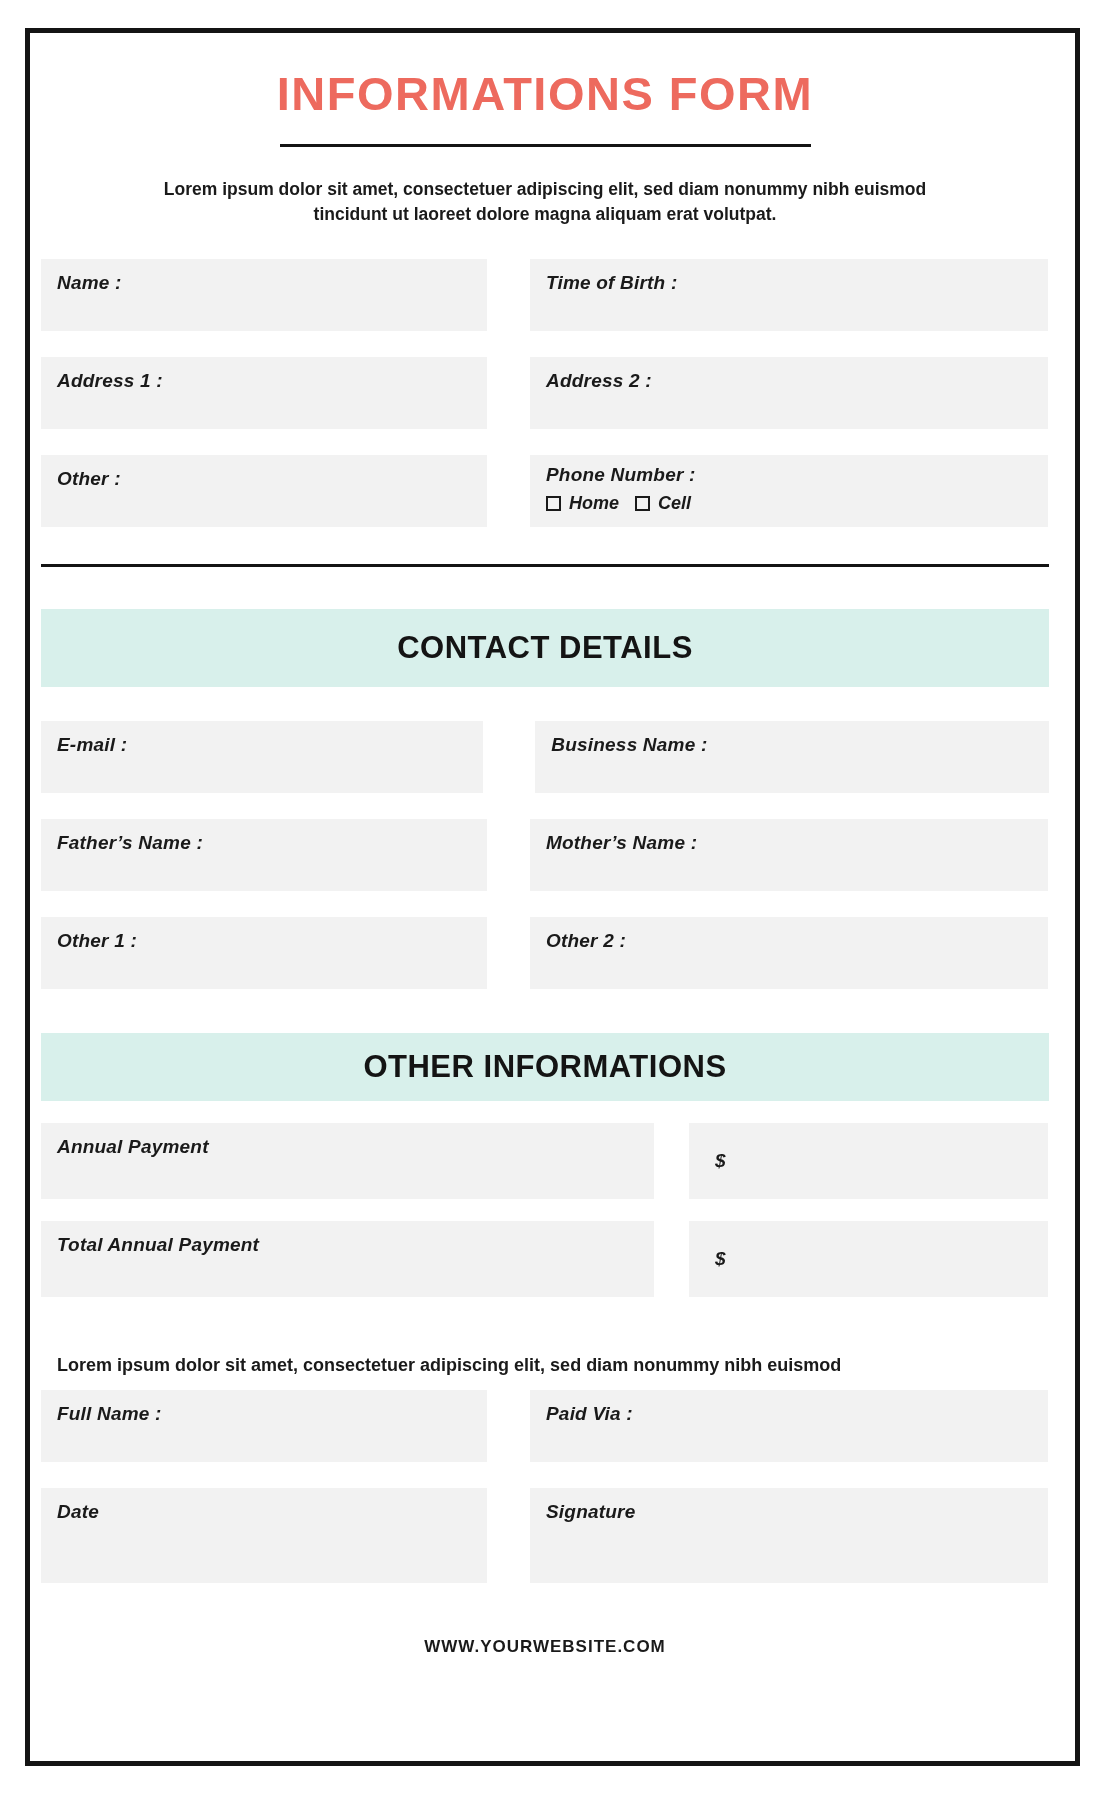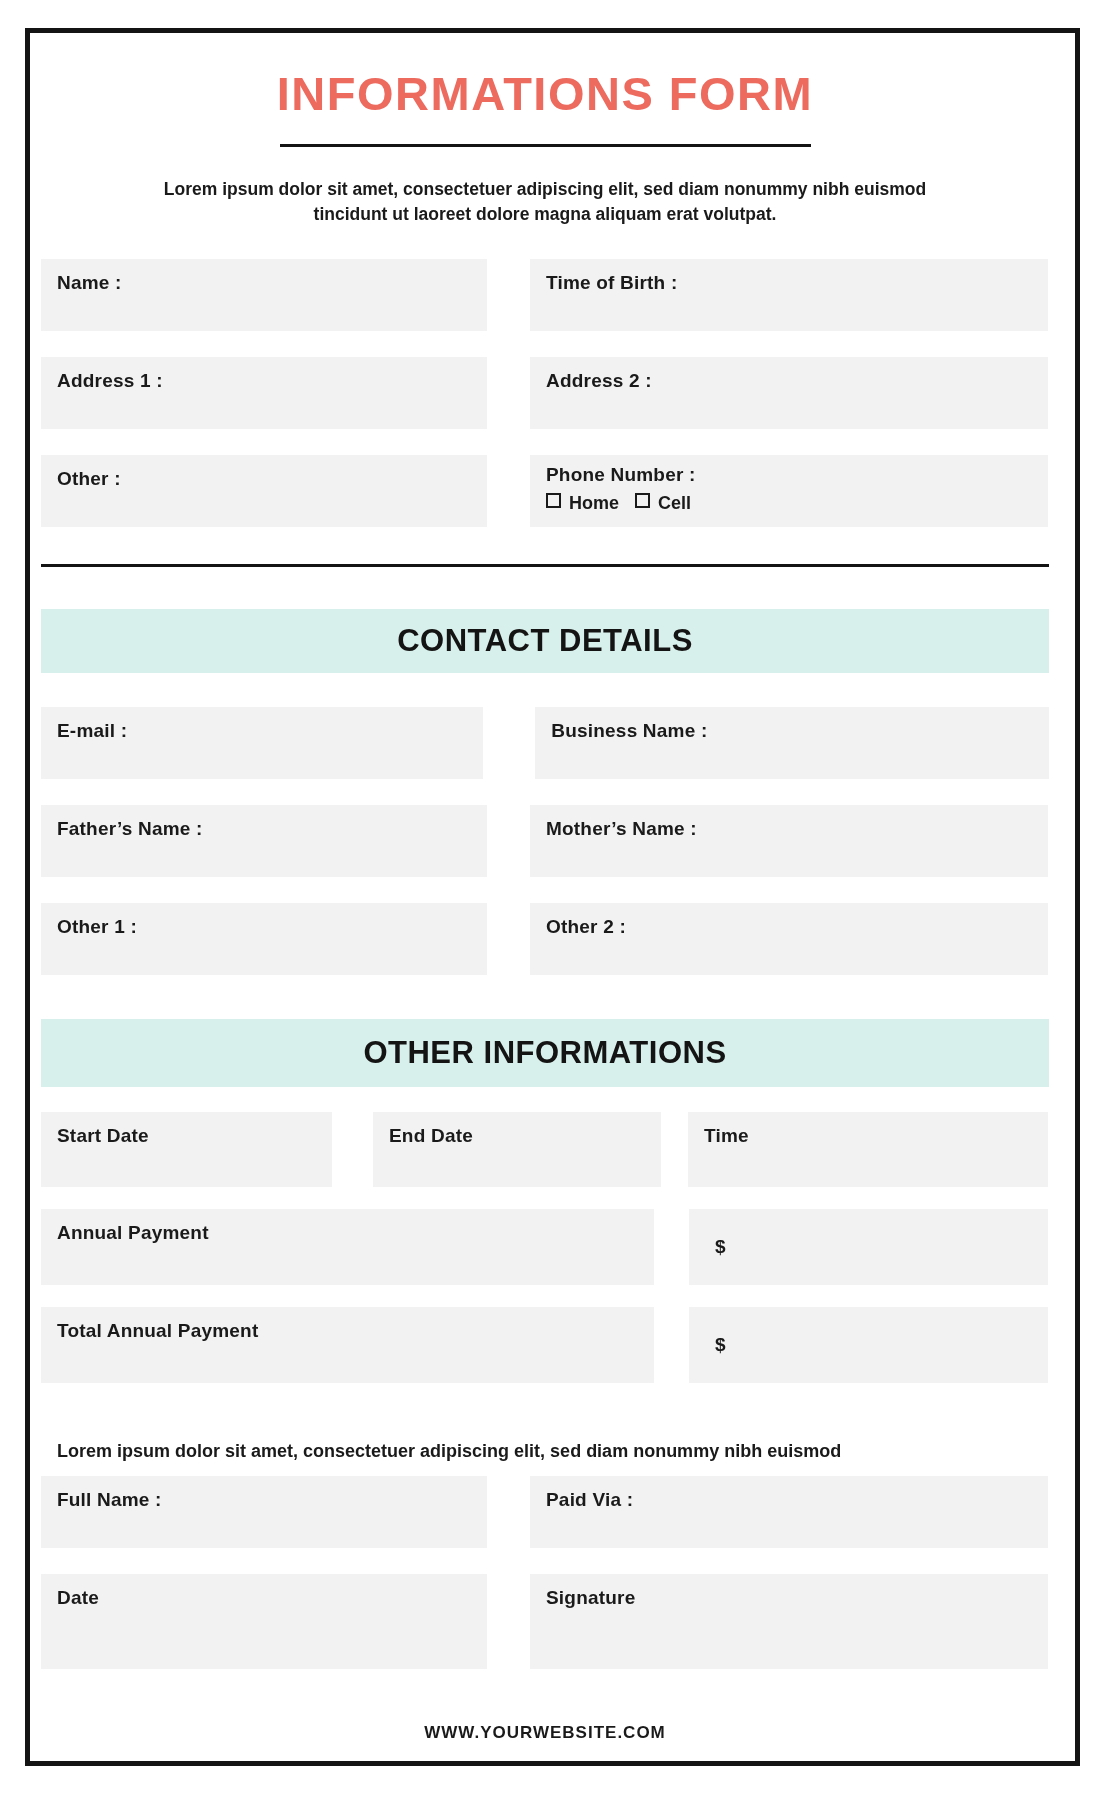--- a/index.html
+++ b/index.html
@@ -39,43 +39,44 @@
     font-size:17.5px;
     line-height:1.4;
     font-weight:700;
   }
   
   .row{display:flex;}
   .field{
     background:var(--field_bg);
     min-height:72px;
     padding:13px 16px;
+    font-style:italic;
   }
   .label{font-size:19px;font-weight:700;letter-spacing:0.2px;}
   
   .r1{margin-top:33px;}
   .rgap{margin-top:26px;}
   .col-l{width:446px;margin-right:43px;}
   .col-r{width:518px;}
   
   .field-phone{padding-top:9px;}
-  .checks{display:flex;align-items:flex-start;margin-top:7px;}
+  .checks{display:flex;align-items:center;margin-top:7px;}
   .checkbox{
     width:15px;height:15px;
     border:2px solid #1a1a1a;
     background:transparent;
     display:inline-block;
     margin-right:8px;
     flex:0 0 auto;
   }
   .check-label{font-size:18px;font-weight:700;margin-right:16px;}
   
   .divider{margin-top:37px;height:3px;background:#141414;}
   .band{
-    margin-top:42px;height:64px;
+    margin-top:42px;height:78px;
     background:var(--band);
     display:flex;align-items:center;justify-content:center;
     font-size:31px;font-weight:700;letter-spacing:0.5px;
     color:#141414;
   }
   .band-2{margin-top:44px;height:68px;}
   .c-row1{margin-top:34px;gap:9px;}
   
   .info3{margin-top:25px;}
   .info3 .field{min-height:75px;}
@@ -174,31 +175,20 @@
     <div class="field col-l">
       <span class="label">Other 1 :</span>
     </div>
     <div class="field col-r">
       <span class="label">Other 2 :</span>
     </div>
   </div>
 
   <div class="band band-2">OTHER INFORMATIONS</div>
 
-  <div class="row info3">
-    <div class="field col-a">
-      <span class="label">Start Date</span>
-    </div>
-    <div class="field col-b">
-      <span class="label">End Date</span>
-    </div>
-    <div class="field col-c">
-      <span class="label">Time</span>
-    </div>
-  </div>
 
   <div class="row pay-row">
     <div class="field pay-l">
       <span class="label">Annual Payment</span>
     </div>
     <div class="field pay-r">
       <span class="currency">$</span>
     </div>
   </div>
 

